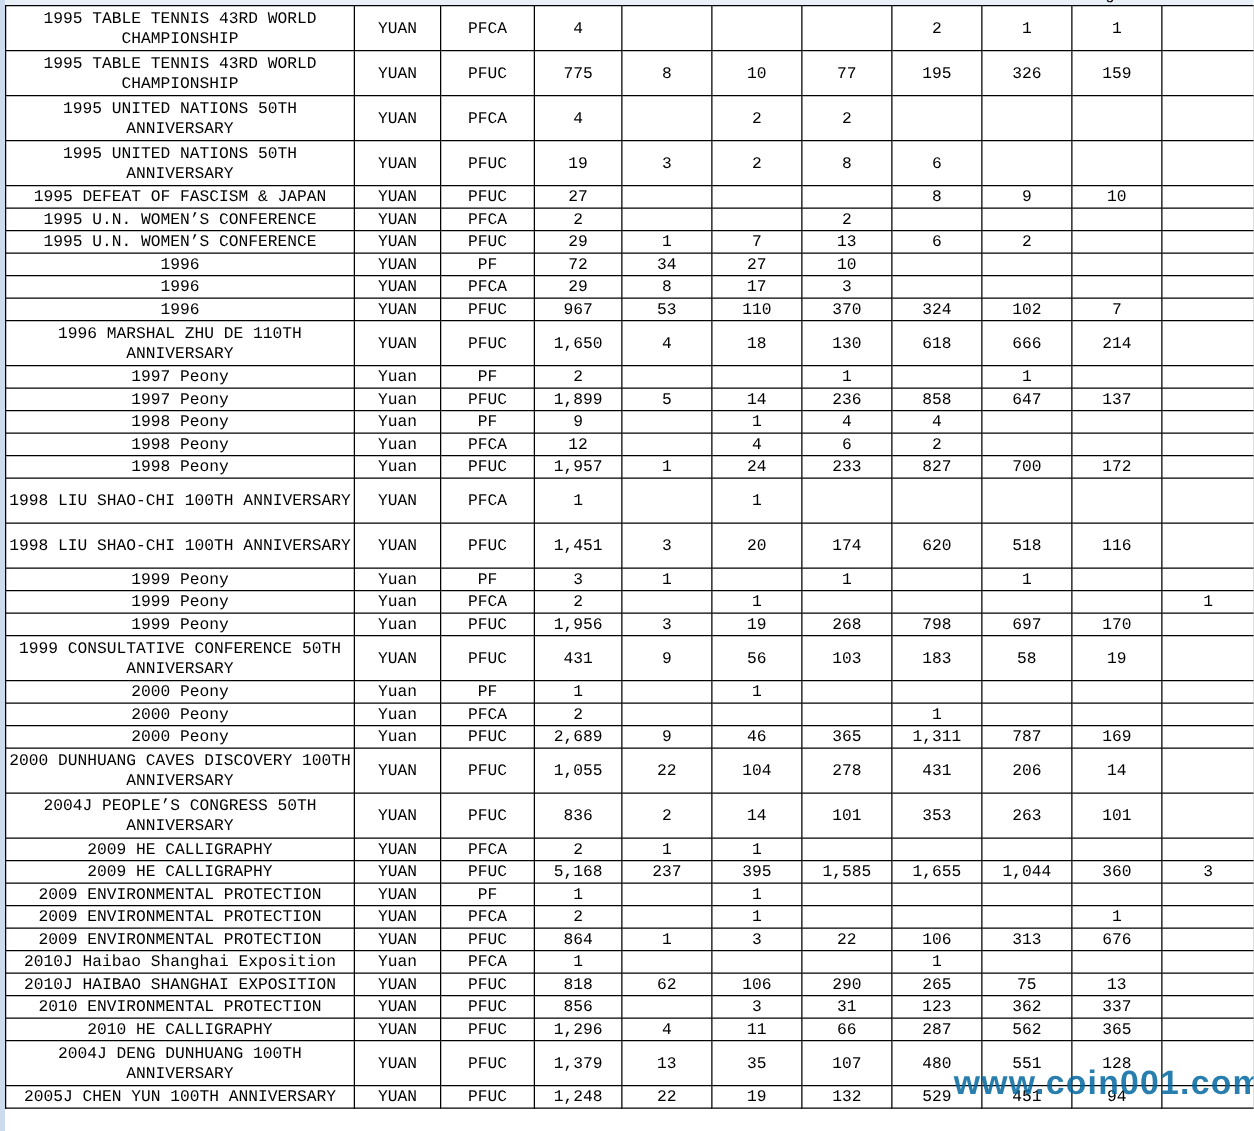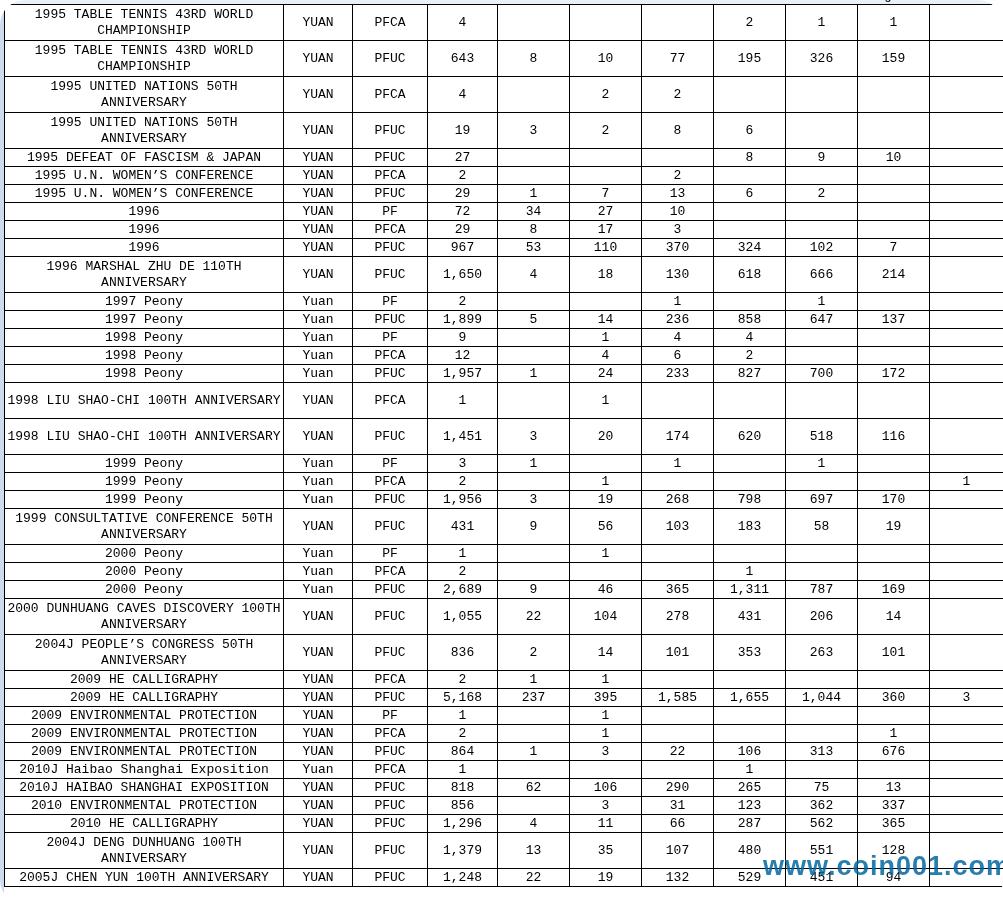--- a/index.html
+++ b/index.html
@@ -1,19 +1,19 @@
 <!DOCTYPE html>
 <html><head>
 <meta charset="utf-8">
 <style>
   * { box-sizing: border-box; }
   html,body { margin:0; padding:0; background:#fff; }
   .sheet {
     position:relative; width:1003px; height:905px; overflow:hidden;
-    background:#fff; font-family:"Liberation Mono","DejaVu Sans Mono",monospace;border-radius:25px;
+    background:#fff; font-family:"Liberation Mono","DejaVu Sans Mono",monospace;
   }
   .left-strip {
     position:absolute; left:0; top:0; width:4px; height:905px;
     background:#ccdcee;
   }
   .top-strip {
     position:absolute; left:0; top:0; width:1003px; height:4px;
     background:#e9f0f8; overflow:hidden;
   }
   .top-glyph {
@@ -77,21 +77,21 @@
       <td></td>
       <td>2</td>
       <td>1</td>
       <td>1</td>
       <td></td>
     </tr>
         <tr class="tall">
       <td class="desc">1995 TABLE TENNIS 43RD WORLD CHAMPIONSHIP</td>
       <td>YUAN</td>
       <td>PFUC</td>
-      <td>643</td>
+      <td>775</td>
       <td>8</td>
       <td>10</td>
       <td>77</td>
       <td>195</td>
       <td>326</td>
       <td>159</td>
       <td></td>
     </tr>
         <tr class="tall">
       <td class="desc">1995 UNITED NATIONS 50TH ANNIVERSARY</td>

